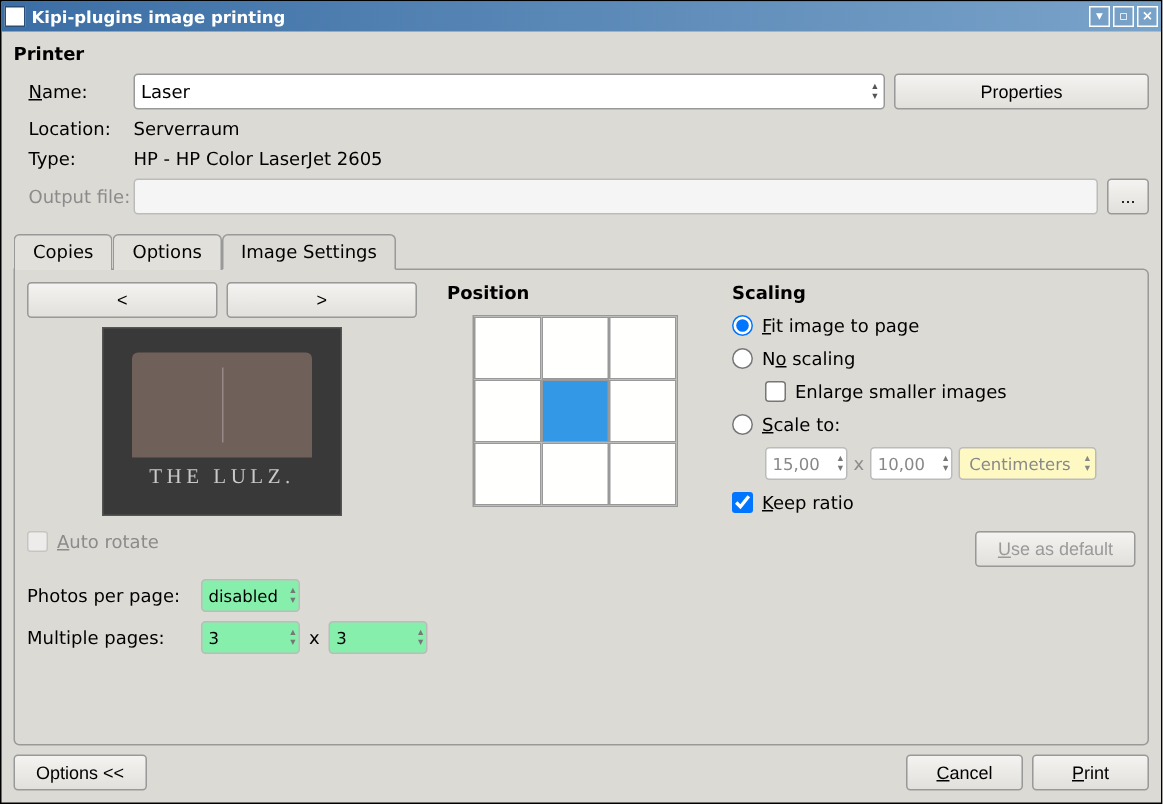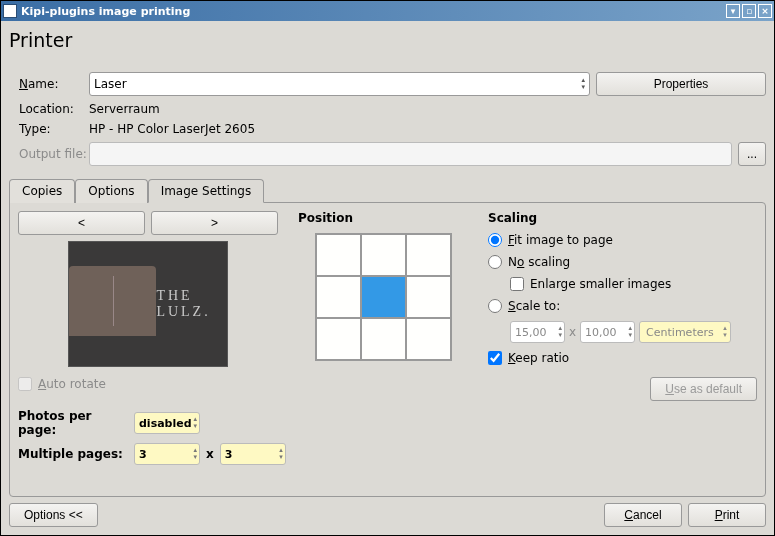--- a/index.html
+++ b/index.html
@@ -16,21 +16,21 @@
 .titlebar {
   background: linear-gradient(to right, #3b6ea5, #7aa3c9);
   color: #fff; height: 20px; display: flex; align-items: center;
   padding: 0 2px; font-size: 11px; font-weight: bold;
 }
 .titlebar .title-icon { width: 14px; height: 14px; background: #fff; margin-right: 4px; border: 1px solid #2a4d75; }
 .titlebar .title-text { flex: 1; }
 .titlebar .win-btn { width: 14px; height: 14px; border: 1px solid #fff; margin-left: 2px; display: flex; align-items: center; justify-content: center; font-size: 9px; cursor: pointer; }
 .content { flex: 1; padding: 8px; display: flex; flex-direction: column; }
 
-.group-title { font-weight: normal; font-size: 19px; margin-bottom: 21px; }
+.group-title { font-weight: bold; font-size: 12px; margin-bottom: 6px; }
 
 .form-row { display: flex; align-items: center; margin-bottom: 6px; }
 .form-label { width: 80px; padding-left: 10px; }
 .disabled-text { color: #8b8b8b; }
 
 select.combo, .combo-like {
   background: #fff; border: 1px solid #999; border-radius: 3px;
   height: 24px; padding: 2px 4px; font-size: 12px;
 }
 .combo-like { display: flex; align-items: center; position: relative; }
@@ -63,43 +63,43 @@
 
 .panel-row { display: flex; gap: 20px; }
 .col { display: flex; flex-direction: column; }
 .section-head { font-weight: bold; margin-bottom: 8px; }
 
 .nav-btns { display: flex; gap: 6px; margin-bottom: 6px; }
 .nav-btns .btn { flex: 1; }
 
 .preview {
   width: 160px; height: 126px; background: #3a3939; border: 1px solid #555;
-  display: flex; flex-direction: row; align-items: center; justify-content: center;
+  display: flex; flex-direction: column; align-items: center; justify-content: center;
   color: #c9c9c9; font-family: serif;
 }
 .preview .stone { width: 120px; height: 70px; background: #6f6159; border-radius: 4px 4px 0 0; margin-bottom: 6px; position: relative; }
 .preview .stone::before { content: ''; position: absolute; left: 50%; top: 10px; width: 1px; height: 50px; background: #988; }
 .preview .big { font-size: 14px; letter-spacing: 3px; }
 .preview .small { font-size: 6px; }
 
 .pos-grid { display: grid; grid-template-columns: repeat(3, 45px); grid-template-rows: repeat(3, 42px); border: 1px solid #999; }
 .pos-cell { border: 1px solid #999; background: #fffffd; cursor: pointer; }
 .pos-cell.sel { background: #3399e6; }
 
 .radio-row, .check-row { display: flex; align-items: center; gap: 6px; margin-bottom: 8px; }
 .indent { margin-left: 22px; }
 input[type=radio], input[type=checkbox] { width: 14px; height: 14px; }
 .scale-inputs { display: flex; align-items: center; gap: 4px; margin-left: 22px; margin-bottom: 8px; }
 .spin { width: 55px; height: 22px; border: 1px solid #bbb; border-radius: 3px; background: #ffffff; display: flex; align-items: center; padding: 0 4px; position: relative; font-size: 11px; color: #888; }
-.spin.enabled { background: #fef9c3; color: #000; }
+.spin.enabled { background: #86efac; color: #000; }
 .spin .sp-arrows { position: absolute; right: 2px; display: flex; flex-direction: column; font-size: 7px; line-height: 1; color: #777; }
 .unit-combo { height: 22px; border: 1px solid #bbb; border-radius: 3px; background: #fef9c3; padding: 0 16px 0 6px; font-size: 11px; color: #888; position: relative; display: flex; align-items: center; }
 .unit-combo .arrows { position: absolute; right: 3px; font-size: 7px; color: #888; display: flex; flex-direction: column; line-height: 1; }
 
-.bottom-opts { margin-top: 8px; font-weight: bold; }
+.bottom-opts { margin-top: 8px; }
 .bottom-row { display: flex; align-items: center; gap: 6px; margin-bottom: 6px; }
 .bottom-label { width: 110px; }
 
 .footer { display: flex; align-items: center; gap: 6px; margin-top: 6px; }
 .footer .spacer { flex: 1; }
 .ulchar { text-decoration: underline; }
 .dis-label { color: #8b8b8b; }
 .btn.disabled { color: #9a9a9a; cursor: default; }
 </style>
 </head>

